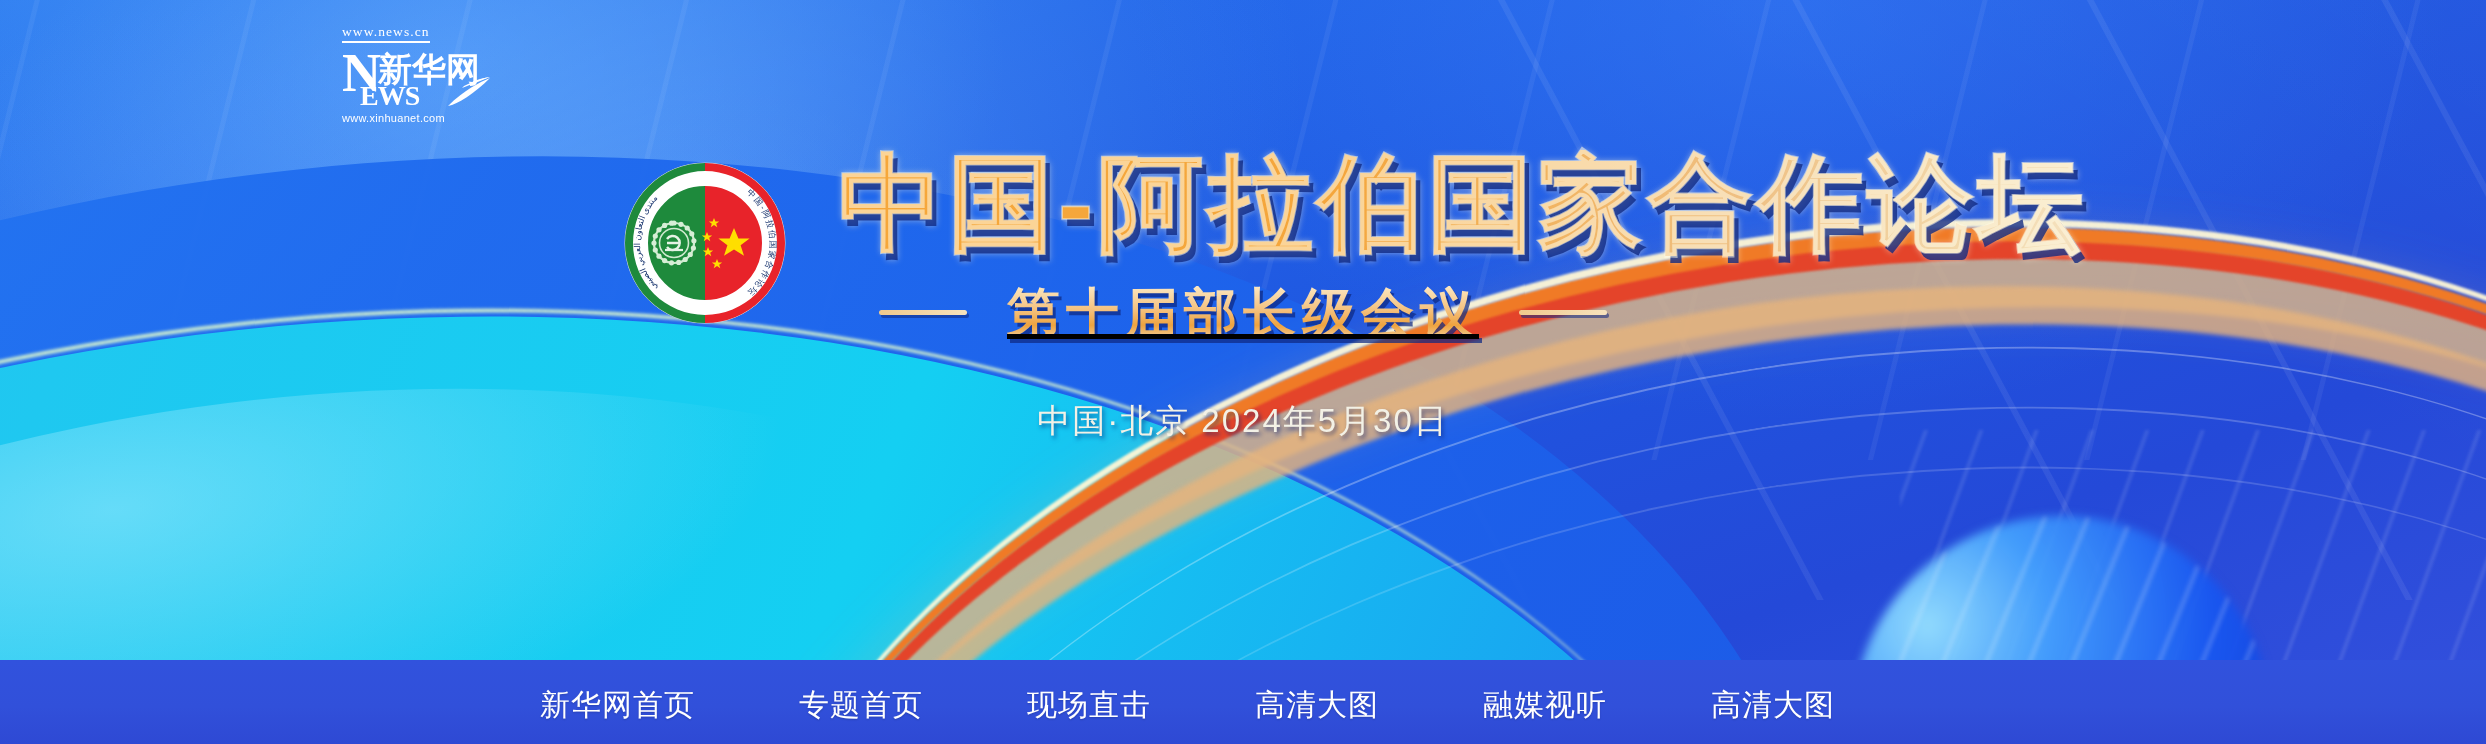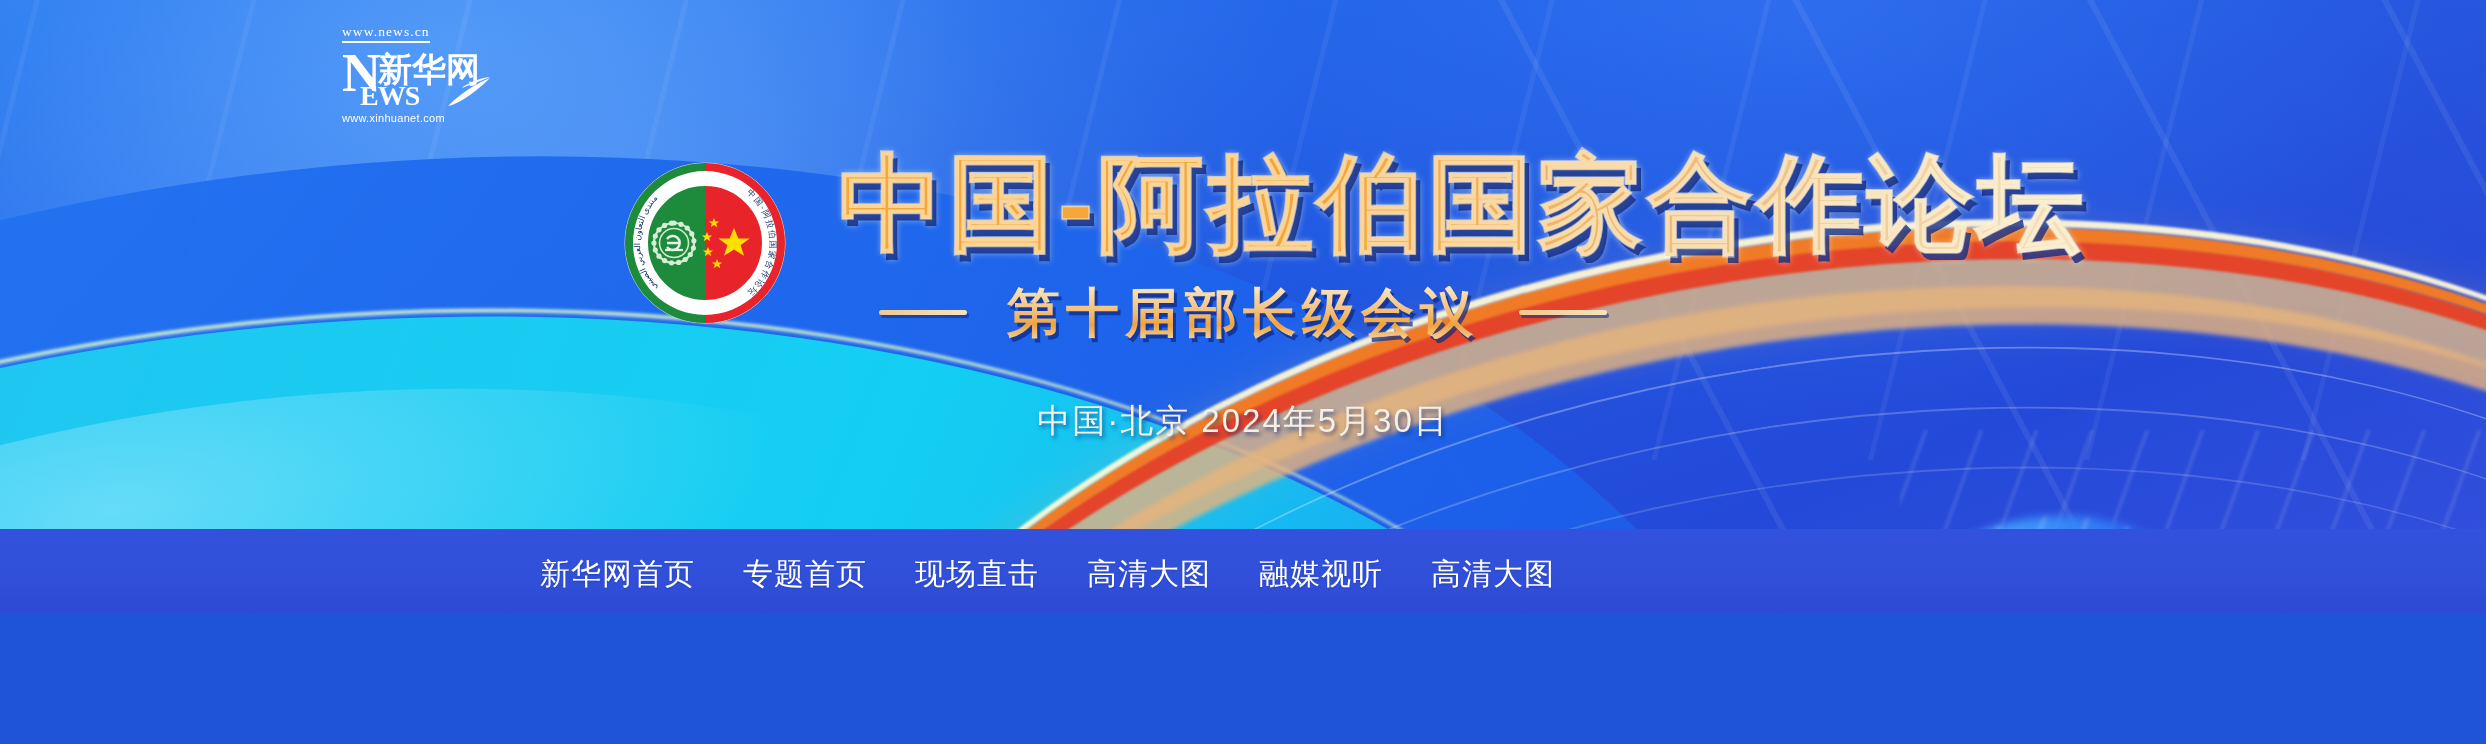--- a/index.html
+++ b/index.html
@@ -4,21 +4,21 @@
 <style>
   * { margin:0; padding:0; box-sizing:border-box; }
   html,body {
     width:2486px; height:744px;
     font-family:"Liberation Sans","DejaVu Sans",sans-serif;
     overflow:hidden; background:#1f54d8;
   }
 
   #banner{
     position:relative;
-    width:2486px; height:613px;
+    width:2486px; height:744px;
     overflow:hidden;
     background:
       radial-gradient(ellipse 900px 620px at 18% 8%,  rgba(96,170,255,.55) 0%, rgba(96,170,255,0) 62%),
       radial-gradient(ellipse 1100px 700px at 72% 0%, rgba(60,130,250,.45) 0%, rgba(60,130,250,0) 60%),
       linear-gradient(160deg,#2f7ef0 0%, #2368ea 24%, #1f56e0 52%, #2449d8 76%, #3550dd 100%);
   }
 
   
   .lyr{position:absolute;pointer-events:none;}
 
@@ -241,20 +241,21 @@
     letter-spacing:4px; white-space:nowrap; line-height:1;
     color:transparent;
     -webkit-text-stroke:1.6px rgba(255,250,228,.55);
     pointer-events:none;
   }
 
   #sub-row{
     position:absolute; left:0; top:286px; width:2486px;
     display:flex; align-items:center; justify-content:center;
     gap:40px;
+    text-decoration:underline;
   }
   .dash{
     width:88px; height:5px;
     background:linear-gradient(90deg,#f0c98d,#f7e3bd);
     border-radius:3px;
     box-shadow:2px 3px 0 rgba(14,40,130,.55);
   }
   #sub-title{
     font-size:53px; font-weight:bold; letter-spacing:6px;
     white-space:nowrap; line-height:1;
@@ -274,21 +275,21 @@
 
   
   #navbar{
     position:absolute; left:0; bottom:0; width:2486px; height:84px;
     background:linear-gradient(180deg,#3152dd 0%,#3150da 55%,#2e49d4 100%);
     display:flex; align-items:center;
   }
   #nav-inner{
     display:flex; align-items:center;
     margin-left:540px;
-    gap:48px;
+    gap:104px;
     margin-top:6px;
   }
   .nav-item{
     color:#ffffff; font-size:30px; letter-spacing:1px;
     white-space:nowrap; cursor:pointer; line-height:1;
     text-shadow:0 1px 2px rgba(0,0,0,.18);
   }
 </style>
 </head>
 <body>

